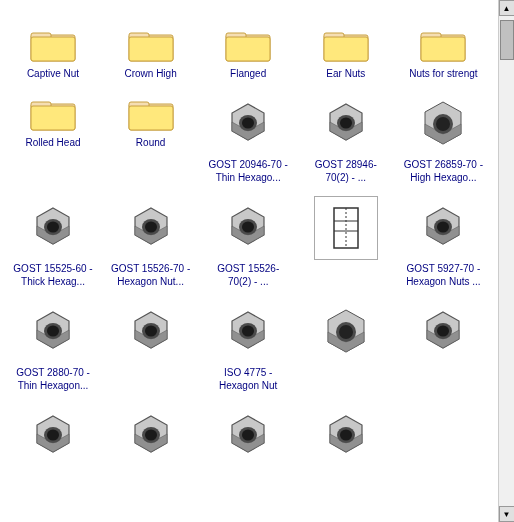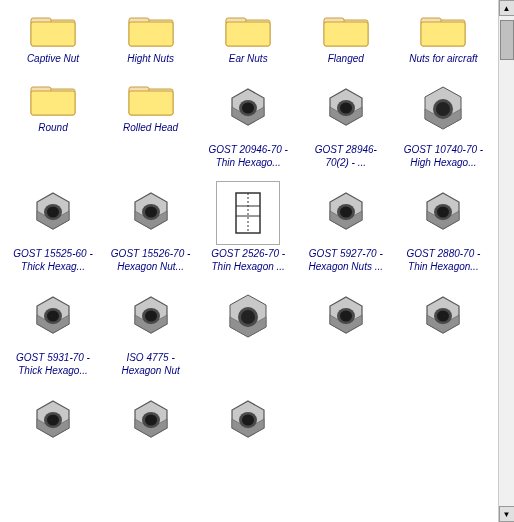--- a/index.html
+++ b/index.html
@@ -10,22 +10,21 @@
       font-family: 'Segoe UI', Tahoma, Arial, sans-serif;
       font-size: 11px;
       overflow: hidden;
       display: flex;
     }
 
     .main-content {
       flex: 1;
       overflow-y: scroll;
       overflow-x: hidden;
-      padding: 4px 4px 8px 8px;
-      font-style: italic;
+      padding: 19px 4px 8px 8px;
     }
 
     .grid {
       display: grid;
       grid-template-columns: repeat(5, 1fr);
       gap: 4px 2px;
     }
 
     .item {
       display: flex;
@@ -122,61 +121,61 @@
     <rect x="2" y="14" width="44" height="24" rx="2" fill="#FFE87C" stroke="#C8A040" stroke-width="1"></rect>
   </svg></div>
       <span class="item-label">Captive Nut</span>
     </div>
       <div class="item">
       <div><svg width="48" height="40" viewBox="0 0 48 40">
     <rect x="2" y="12" width="44" height="26" rx="2" fill="#F5DEB3" stroke="#C8A040" stroke-width="1"></rect>
     <rect x="2" y="10" width="20" height="6" rx="2" fill="#F5DEB3" stroke="#C8A040" stroke-width="1"></rect>
     <rect x="2" y="14" width="44" height="24" rx="2" fill="#FFE87C" stroke="#C8A040" stroke-width="1"></rect>
   </svg></div>
-      <span class="item-label">Hight Nuts</span>
+      <span class="item-label">Crown High</span>
+    </div>
+      <div class="item">
+      <div><svg width="48" height="40" viewBox="0 0 48 40">
+    <rect x="2" y="12" width="44" height="26" rx="2" fill="#F5DEB3" stroke="#C8A040" stroke-width="1"></rect>
+    <rect x="2" y="10" width="20" height="6" rx="2" fill="#F5DEB3" stroke="#C8A040" stroke-width="1"></rect>
+    <rect x="2" y="14" width="44" height="24" rx="2" fill="#FFE87C" stroke="#C8A040" stroke-width="1"></rect>
+  </svg></div>
+      <span class="item-label">Flanged</span>
     </div>
       <div class="item">
       <div><svg width="48" height="40" viewBox="0 0 48 40">
     <rect x="2" y="12" width="44" height="26" rx="2" fill="#F5DEB3" stroke="#C8A040" stroke-width="1"></rect>
     <rect x="2" y="10" width="20" height="6" rx="2" fill="#F5DEB3" stroke="#C8A040" stroke-width="1"></rect>
     <rect x="2" y="14" width="44" height="24" rx="2" fill="#FFE87C" stroke="#C8A040" stroke-width="1"></rect>
   </svg></div>
       <span class="item-label">Ear Nuts</span>
     </div>
       <div class="item">
       <div><svg width="48" height="40" viewBox="0 0 48 40">
     <rect x="2" y="12" width="44" height="26" rx="2" fill="#F5DEB3" stroke="#C8A040" stroke-width="1"></rect>
     <rect x="2" y="10" width="20" height="6" rx="2" fill="#F5DEB3" stroke="#C8A040" stroke-width="1"></rect>
     <rect x="2" y="14" width="44" height="24" rx="2" fill="#FFE87C" stroke="#C8A040" stroke-width="1"></rect>
   </svg></div>
-      <span class="item-label">Flanged</span>
-    </div>
-      <div class="item">
-      <div><svg width="48" height="40" viewBox="0 0 48 40">
-    <rect x="2" y="12" width="44" height="26" rx="2" fill="#F5DEB3" stroke="#C8A040" stroke-width="1"></rect>
-    <rect x="2" y="10" width="20" height="6" rx="2" fill="#F5DEB3" stroke="#C8A040" stroke-width="1"></rect>
-    <rect x="2" y="14" width="44" height="24" rx="2" fill="#FFE87C" stroke="#C8A040" stroke-width="1"></rect>
-  </svg></div>
-      <span class="item-label">Nuts for aircraft</span>
+      <span class="item-label">Nuts for strengt</span>
+    </div>
+      <div class="item">
+      <div><svg width="48" height="40" viewBox="0 0 48 40">
+    <rect x="2" y="12" width="44" height="26" rx="2" fill="#F5DEB3" stroke="#C8A040" stroke-width="1"></rect>
+    <rect x="2" y="10" width="20" height="6" rx="2" fill="#F5DEB3" stroke="#C8A040" stroke-width="1"></rect>
+    <rect x="2" y="14" width="44" height="24" rx="2" fill="#FFE87C" stroke="#C8A040" stroke-width="1"></rect>
+  </svg></div>
+      <span class="item-label">Rolled Head</span>
     </div>
       <div class="item">
       <div><svg width="48" height="40" viewBox="0 0 48 40">
     <rect x="2" y="12" width="44" height="26" rx="2" fill="#F5DEB3" stroke="#C8A040" stroke-width="1"></rect>
     <rect x="2" y="10" width="20" height="6" rx="2" fill="#F5DEB3" stroke="#C8A040" stroke-width="1"></rect>
     <rect x="2" y="14" width="44" height="24" rx="2" fill="#FFE87C" stroke="#C8A040" stroke-width="1"></rect>
   </svg></div>
       <span class="item-label">Round</span>
-    </div>
-      <div class="item">
-      <div><svg width="48" height="40" viewBox="0 0 48 40">
-    <rect x="2" y="12" width="44" height="26" rx="2" fill="#F5DEB3" stroke="#C8A040" stroke-width="1"></rect>
-    <rect x="2" y="10" width="20" height="6" rx="2" fill="#F5DEB3" stroke="#C8A040" stroke-width="1"></rect>
-    <rect x="2" y="14" width="44" height="24" rx="2" fill="#FFE87C" stroke="#C8A040" stroke-width="1"></rect>
-  </svg></div>
-      <span class="item-label">Rolled Head</span>
     </div>
       <div class="item">
       <div class="nut-thumb">
           <svg width="56" height="56" viewBox="0 0 56 56">
         <polygon points="28,8 44,17 44,35 28,44 12,35 12,17" fill="#c8c8c8" stroke="#555555" stroke-width="1.2"></polygon>
         <polygon points="12,26 28,35 44,26 44,35 28,44 12,35" fill="#909090" stroke="#555555" stroke-width="0.5"></polygon>
         <ellipse cx="28" cy="27" rx="9" ry="8" fill="#4a4a4a"></ellipse>
         <ellipse cx="28" cy="27" rx="6" ry="5.5" fill="#1a1a1a"></ellipse>
       </svg>
         </div>
@@ -195,21 +194,21 @@
     </div>
       <div class="item">
       <div class="nut-thumb">
           <svg width="56" height="56" viewBox="0 0 56 56">
         <polygon points="28,6 46,16 46,38 28,48 10,38 10,16" fill="#c8c8c8" stroke="#555555" stroke-width="1"></polygon>
         <polygon points="10,28 28,38 46,28 46,38 28,48 10,38" fill="#909090" stroke="#555555" stroke-width="0.5"></polygon>
         <ellipse cx="28" cy="28" rx="10" ry="10" fill="#4a4a4a"></ellipse>
         <ellipse cx="28" cy="28" rx="7" ry="7" fill="#222"></ellipse>
       </svg>
         </div>
-      <span class="item-label">GOST 10740-70 - High Hexago...</span>
+      <span class="item-label">GOST 26859-70 - High Hexago...</span>
     </div>
       <div class="item">
       <div class="nut-thumb">
           <svg width="56" height="56" viewBox="0 0 56 56">
         <polygon points="28,8 44,17 44,35 28,44 12,35 12,17" fill="#c8c8c8" stroke="#555555" stroke-width="1.2"></polygon>
         <polygon points="12,26 28,35 44,26 44,35 28,44 12,35" fill="#909090" stroke="#555555" stroke-width="0.5"></polygon>
         <ellipse cx="28" cy="27" rx="9" ry="8" fill="#4a4a4a"></ellipse>
         <ellipse cx="28" cy="27" rx="6" ry="5.5" fill="#1a1a1a"></ellipse>
       </svg>
         </div>
@@ -218,33 +217,43 @@
       <div class="item">
       <div class="nut-thumb">
           <svg width="56" height="56" viewBox="0 0 56 56">
         <polygon points="28,8 44,17 44,35 28,44 12,35 12,17" fill="#c8c8c8" stroke="#555555" stroke-width="1.2"></polygon>
         <polygon points="12,26 28,35 44,26 44,35 28,44 12,35" fill="#909090" stroke="#555555" stroke-width="0.5"></polygon>
         <ellipse cx="28" cy="27" rx="9" ry="8" fill="#4a4a4a"></ellipse>
         <ellipse cx="28" cy="27" rx="6" ry="5.5" fill="#1a1a1a"></ellipse>
       </svg>
         </div>
       <span class="item-label">GOST 15526-70 - Hexagon Nut...</span>
+    </div>
+      <div class="item">
+      <div class="nut-thumb">
+          <svg width="56" height="56" viewBox="0 0 56 56">
+        <polygon points="28,8 44,17 44,35 28,44 12,35 12,17" fill="#c8c8c8" stroke="#555555" stroke-width="1.2"></polygon>
+        <polygon points="12,26 28,35 44,26 44,35 28,44 12,35" fill="#909090" stroke="#555555" stroke-width="0.5"></polygon>
+        <ellipse cx="28" cy="27" rx="9" ry="8" fill="#4a4a4a"></ellipse>
+        <ellipse cx="28" cy="27" rx="6" ry="5.5" fill="#1a1a1a"></ellipse>
+      </svg>
+        </div>
+      <span class="item-label">GOST 15526-70(2) - ...</span>
     </div>
       <div class="item">
       <div>
           <div class="box-icon">
       <svg width="40" height="50" viewBox="0 0 40 50">
         <rect x="8" y="5" width="24" height="40" fill="white" stroke="#333" stroke-width="1.5"></rect>
         <line x1="8" y1="18" x2="32" y2="18" stroke="#333" stroke-width="1"></line>
         <line x1="8" y1="28" x2="32" y2="28" stroke="#333" stroke-width="1"></line>
         <line x1="20" y1="5" x2="20" y2="45" stroke="#333" stroke-width="1" stroke-dasharray="2,2"></line>
       </svg>
     </div>
         </div>
-      <span class="item-label">GOST 2526-70 - Thin Hexagon ...</span>
     </div>
       <div class="item">
       <div class="nut-thumb">
           <svg width="56" height="56" viewBox="0 0 56 56">
         <polygon points="28,8 44,17 44,35 28,44 12,35 12,17" fill="#c8c8c8" stroke="#555555" stroke-width="1.2"></polygon>
         <polygon points="12,26 28,35 44,26 44,35 28,44 12,35" fill="#909090" stroke="#555555" stroke-width="0.5"></polygon>
         <ellipse cx="28" cy="27" rx="9" ry="8" fill="#4a4a4a"></ellipse>
         <ellipse cx="28" cy="27" rx="6" ry="5.5" fill="#1a1a1a"></ellipse>
       </svg>
         </div>
@@ -263,21 +272,20 @@
     </div>
       <div class="item">
       <div class="nut-thumb">
           <svg width="56" height="56" viewBox="0 0 56 56">
         <polygon points="28,8 44,17 44,35 28,44 12,35 12,17" fill="#c8c8c8" stroke="#555555" stroke-width="1.2"></polygon>
         <polygon points="12,26 28,35 44,26 44,35 28,44 12,35" fill="#909090" stroke="#555555" stroke-width="0.5"></polygon>
         <ellipse cx="28" cy="27" rx="9" ry="8" fill="#4a4a4a"></ellipse>
         <ellipse cx="28" cy="27" rx="6" ry="5.5" fill="#1a1a1a"></ellipse>
       </svg>
         </div>
-      <span class="item-label">GOST 5931-70 - Thick Hexago...</span>
     </div>
       <div class="item">
       <div class="nut-thumb">
           <svg width="56" height="56" viewBox="0 0 56 56">
         <polygon points="28,8 44,17 44,35 28,44 12,35 12,17" fill="#c8c8c8" stroke="#555555" stroke-width="1.2"></polygon>
         <polygon points="12,26 28,35 44,26 44,35 28,44 12,35" fill="#909090" stroke="#555555" stroke-width="0.5"></polygon>
         <ellipse cx="28" cy="27" rx="9" ry="8" fill="#4a4a4a"></ellipse>
         <ellipse cx="28" cy="27" rx="6" ry="5.5" fill="#1a1a1a"></ellipse>
       </svg>
         </div>

